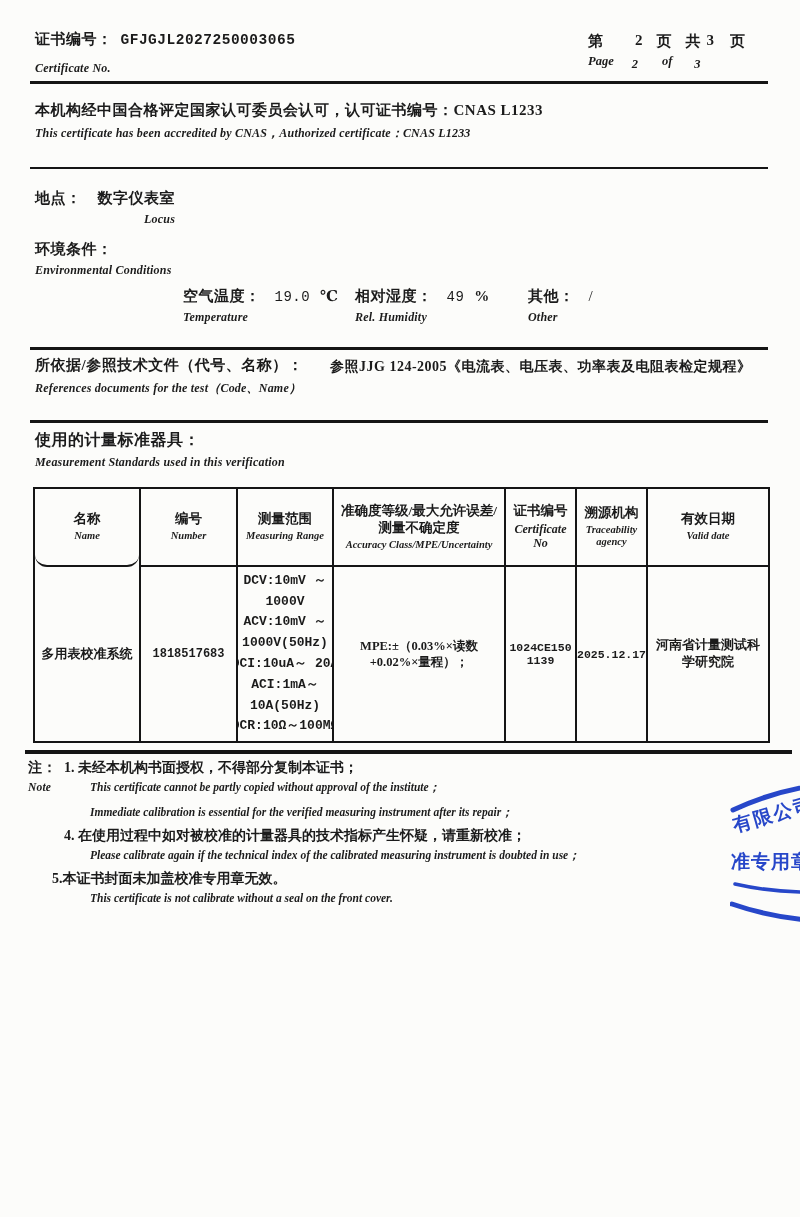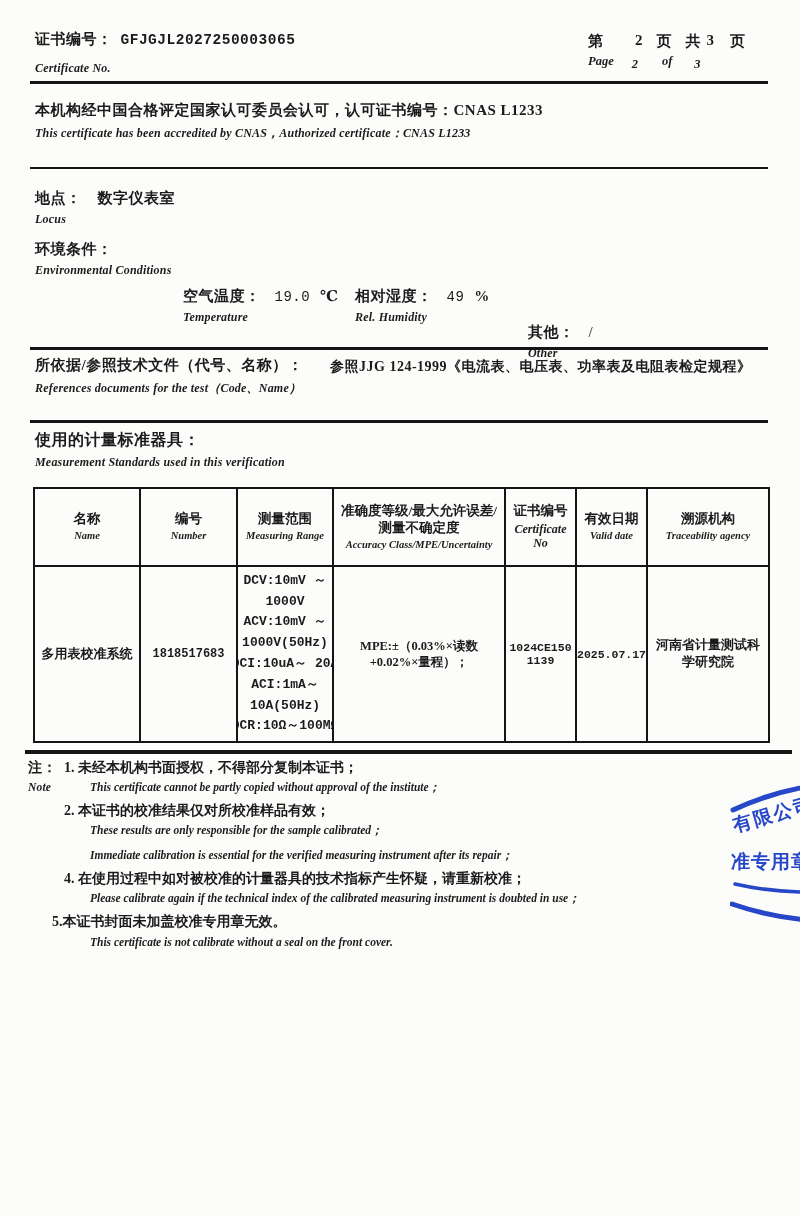--- a/index.html
+++ b/index.html
@@ -30,21 +30,21 @@
     display:grid;
     grid-template-columns:104px 97px 96px 172px 71px 71px 122px;
     grid-template-rows:78px 174px;
     border:2.5px solid #151515;
   }
   .cell{
     border-left:2px solid #151515;
     display:flex;flex-direction:column;align-items:center;justify-content:center;
     text-align:center;padding:2px 3px;box-sizing:border-box;overflow:hidden;
   }
-  .cell.first{border-left:none;}
+  .cell.first{border-left:none;border-radius:12px;}
   .cell.hd{border-bottom:2px solid #151515;}
   .th-zh{font-weight:bold;font-size:13.5px;line-height:1.25;}
   .th-en{font-style:italic;font-weight:bold;font-size:10.5px;line-height:1.2;margin-top:2px;}
   .td-zh{font-weight:bold;font-size:13px;line-height:1.3;}
   .td-mono{font-family:"Liberation Mono","DejaVu Sans Mono",monospace;font-size:12px;font-weight:600;}
   .range-line{font-family:"Liberation Mono","DejaVu Sans Mono",monospace;font-size:13px;font-weight:600;line-height:1.6;white-space:nowrap;}
   .break{word-break:break-all;}
   
   .notes{position:absolute;top:759px;left:28px;width:740px;}
   .note-item{display:flex;margin-bottom:7px;}
@@ -89,21 +89,21 @@
 
   <div class="rule" style="top:81px;left:30px;width:738px;height:3px;"></div>
 
   <div class="abs" style="top:101px;left:35px;width:700px;">
     <div class="zh">本机构经中国合格评定国家认可委员会认可，认可证书编号：CNAS L1233</div>
     <div class="en" style="margin-top:5px;">This certificate has been accredited by CNAS，Authorized certificate：CNAS L1233</div>
   </div>
 
   <div class="rule" style="top:167px;left:30px;width:738px;height:2px;"></div>
 
-  <div class="abs" style="top:189px;left:35px;">
+  <div class="abs" style="top:189px;left:35px;text-align:right;">
     <div class="hdr-zh-line">
       <span class="zh">地点：</span>
       <span class="zh" style="margin-left:16px;">数字仪表室</span>
     </div>
     <div class="en" style="margin-top:4px;">Locus</div>
   </div>
 
   <div class="abs" style="top:240px;left:35px;">
     <div class="zh">环境条件：</div>
     <div class="en" style="margin-top:4px;">Environmental Conditions</div>
@@ -120,35 +120,35 @@
 
   <div class="envgrp" style="top:287px;left:355px;">
     <div class="hdr-zh-line">
       <span class="zh">相对湿度：</span>
       <span class="zh val mono" style="font-size:14px;">49</span>
       <span class="zh">%</span>
     </div>
     <div class="en" style="margin-top:4px;">Rel. Humidity</div>
   </div>
 
-  <div class="envgrp" style="top:287px;left:528px;margin-top:36px;">
+  <div class="envgrp" style="top:287px;left:528px;">
     <div class="hdr-zh-line">
       <span class="zh">其他：</span>
       <span class="zh val">/</span>
     </div>
     <div class="en" style="margin-top:4px;">Other</div>
   </div>
 
   <div class="rule" style="top:347px;left:30px;width:738px;height:2.5px;"></div>
 
   <div class="abs" style="top:356px;left:35px;width:290px;">
     <div class="zh">所依据/参照技术文件（代号、名称）：</div>
     <div class="en" style="margin-top:5px;">References documents for the test（Code、Name）</div>
   </div>
-  <div class="abs zh" style="top:358px;left:330px;width:440px;font-size:14px;">参照JJG 124-1999《电流表、电压表、功率表及电阻表检定规程》</div>
+  <div class="abs zh" style="top:358px;left:330px;width:440px;font-size:14px;">参照JJG 124-2005《电流表、电压表、功率表及电阻表检定规程》</div>
 
   <div class="rule" style="top:420px;left:30px;width:738px;height:2.5px;"></div>
 
   <div class="abs" style="top:430px;left:35px;">
     <div class="zh" style="font-size:16px;">使用的计量标准器具：</div>
     <div class="en" style="margin-top:4px;">Measurement Standards used in this verification</div>
   </div>
 
   <div class="tbl">
     <div class="cell hd first">
@@ -165,26 +165,26 @@
     </div>
     <div class="cell hd">
       <div class="th-zh">准确度等级/最大允许误差/测量不确定度</div>
       <div class="th-en">Accuracy Class/MPE/Uncertainty</div>
     </div>
     <div class="cell hd">
       <div class="th-zh">证书编号</div>
       <div class="th-en" style="font-size:12px;">Certificate No</div>
     </div>
     <div class="cell hd">
+      <div class="th-zh">溯源机构</div>
+      <div class="th-en">Traceability agency</div>
+    </div>
+    <div class="cell hd">
       <div class="th-zh">有效日期</div>
       <div class="th-en">Valid date</div>
-    </div>
-    <div class="cell hd">
-      <div class="th-zh">溯源机构</div>
-      <div class="th-en">Traceability agency</div>
     </div>
 
     <div class="cell first">
       <div class="td-zh">多用表校准系统</div>
     </div>
     <div class="cell">
       <div class="td-mono">1818517683</div>
     </div>
     <div class="cell">
       <div class="range-line">DCV:10mV ～</div>
@@ -196,45 +196,38 @@
       <div class="range-line">10A(50Hz)</div>
       <div class="range-line">DCR:10Ω～100MΩ</div>
     </div>
     <div class="cell">
       <div class="td-zh" style="font-size:12.5px;">MPE:±（0.03%×读数+0.02%×量程）；</div>
     </div>
     <div class="cell">
       <div class="td-mono break" style="font-size:11.5px;">1024CE1501139</div>
     </div>
     <div class="cell">
-      <div class="td-mono" style="font-size:11.5px;">2025.07.17</div>
+      <div class="td-mono" style="font-size:11.5px;">2025.12.17</div>
     </div>
     <div class="cell">
       <div class="td-zh">河南省计量测试科学研究院</div>
     </div>
   </div>
 
   <div class="rule" style="top:750px;left:25px;width:767px;height:4px;"></div>
 
   <div class="notes">
     <div class="note-item">
       <div class="note-gutter">
         <div class="zh">注：</div>
         <div class="en" style="margin-top:4px;">Note</div>
       </div>
       <div class="note-body">
         <div class="note-zh"><span>1.</span> <span>未经本机构书面授权，不得部分复制本证书；</span></div>
         <div class="note-en">This certificate cannot be partly copied without approval of the institute；</div>
-      </div>
-    </div>
-    <div class="note-item">
-      <div class="note-gutter"></div>
-      <div class="note-body">
-        <div class="note-zh"><span>2.</span> <span>本证书的校准结果仅对所校准样品有效；</span></div>
-        <div class="note-en">These results are only responsible for the sample calibrated；</div>
       </div>
     </div>
     <div class="note-item">
       <div class="note-gutter"></div>
       <div class="note-body">
         <div class="note-en">Immediate calibration is essential for the verified measuring instrument after its repair；</div>
       </div>
     </div>
     <div class="note-item">
       <div class="note-gutter"></div>

